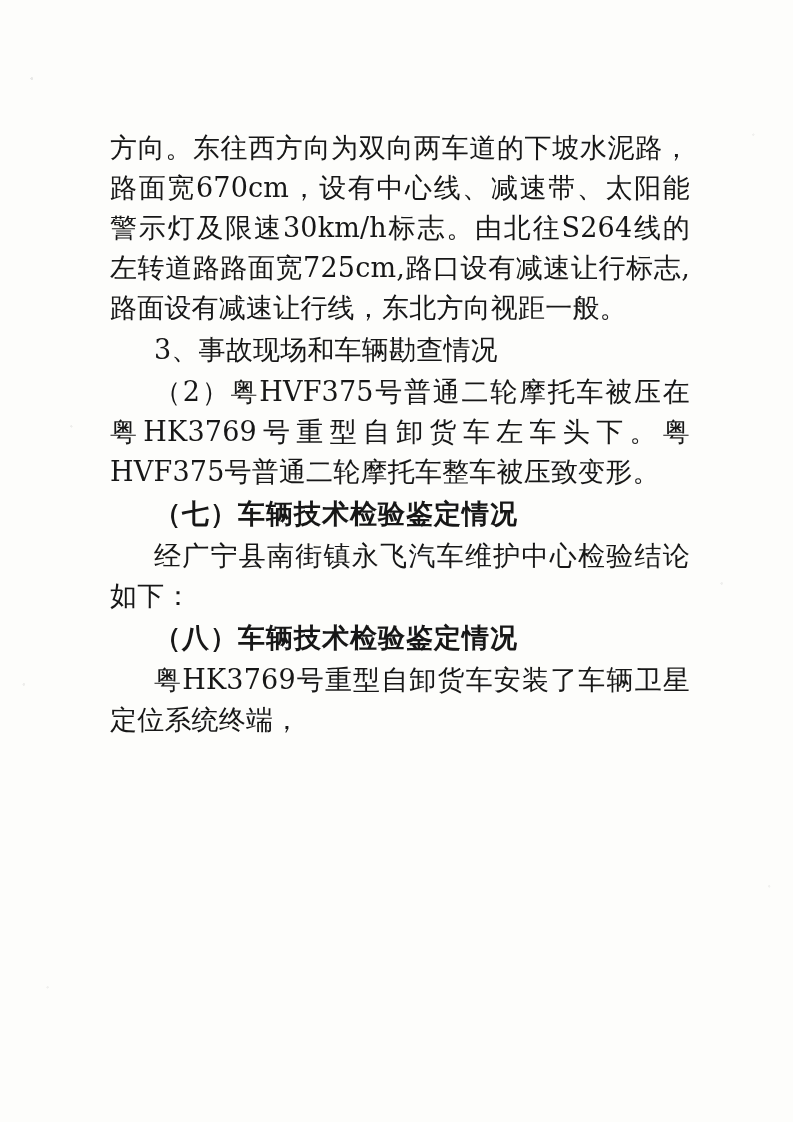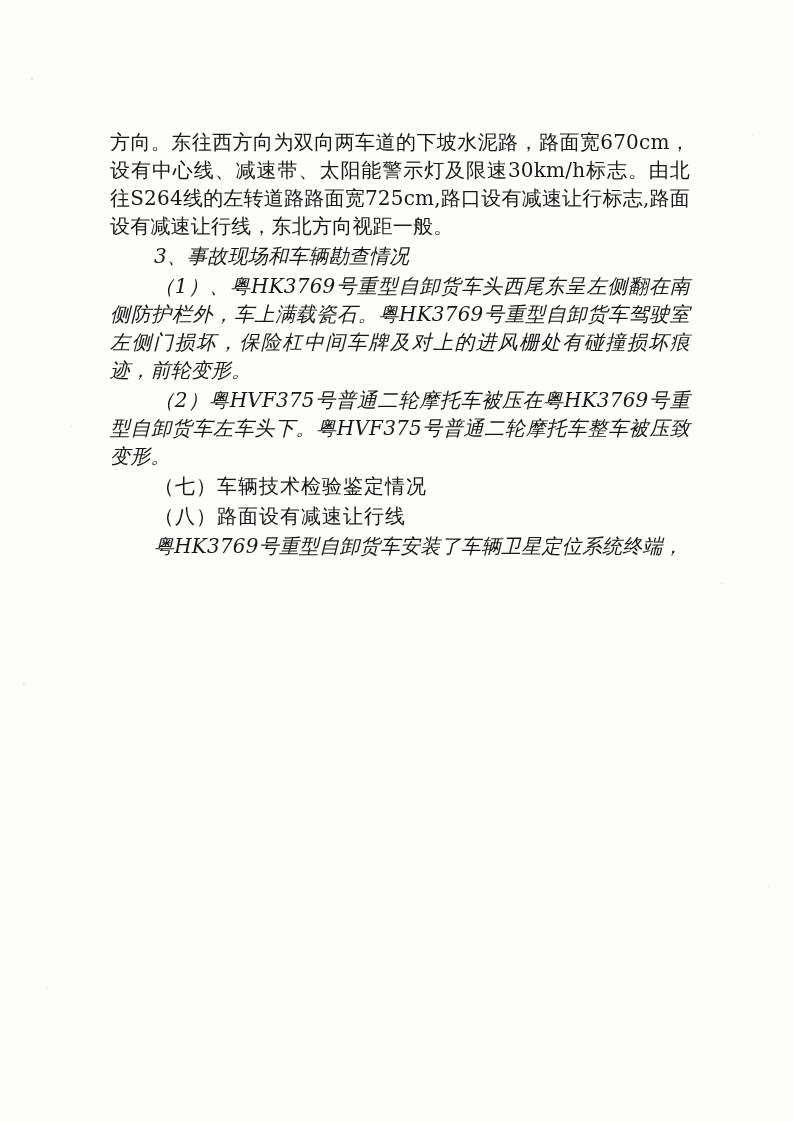--- a/index.html
+++ b/index.html
@@ -30,49 +30,48 @@
       #fdfdfb;
   }
   .content {
     position: absolute;
     left: 110px;
     top: 128px;
     width: 580px;
   }
   p {
     margin: 0 0 2px 0;
-    font-size: 20px;
-    line-height: 28px;
+    font-size: 27px;
+    line-height: 40px;
     letter-spacing: 0.2px;
     text-align: justify;
     text-justify: inter-character;
   }
   p.indent {
     text-indent: 44px;
-    font-style: italic;
   }
   p.heading {
     text-indent: 44px;
-    font-weight: normal;
+    font-weight: bold;
     letter-spacing: 1px;
   }
   .underline {
     text-decoration: underline;
     text-underline-offset: 4px;
   }
   
   .content p { color: #171717; }
 </style>
 </head>
 <body>
 
 <div class="page">
   <div class="content">
     <p class="body">方向。东往西方向为双向两车道的下坡水泥路，路面宽670cm，设有中心线、减速带、太阳能警示灯及限速30km/h标志。由北往S264线的左转道路路面宽725cm,路口设有减速让行标志,路面设有减速让行线，东北方向视距一般。</p>
     <p class="indent">3、事故现场和车辆勘查情况</p>
-    <p class="indent">（1）、粤HK3769号重型自卸货车头西尾东呈左侧翻在南侧防护栏外，车上满载瓷石。粤HK3769号重型自卸货车驾驶室左侧门损坏，保险杠中间车牌及对上的进风栅处有碰撞损坏痕迹，前轮变形。</p>
     <p class="indent">（2）粤HVF375号普通二轮摩托车被压在粤HK3769号重型自卸货车左车头下。粤HVF375号普通二轮摩托车整车被压致变形。</p>
     <p class="heading">（七）车辆技术检验鉴定情况</p>
-    <p class="heading">（八）路面设有减速让行线</p>
+    <p class="indent">经广宁县南街镇永飞汽车维护中心检验结论如下：</p>
+    <p class="heading">（八）车辆技术检验鉴定情况</p>
     <p class="indent">粤HK3769号重型自卸货车安装了车辆卫星定位系统终端，</p>
 
   </div>
 </div>
 
 </body></html>

